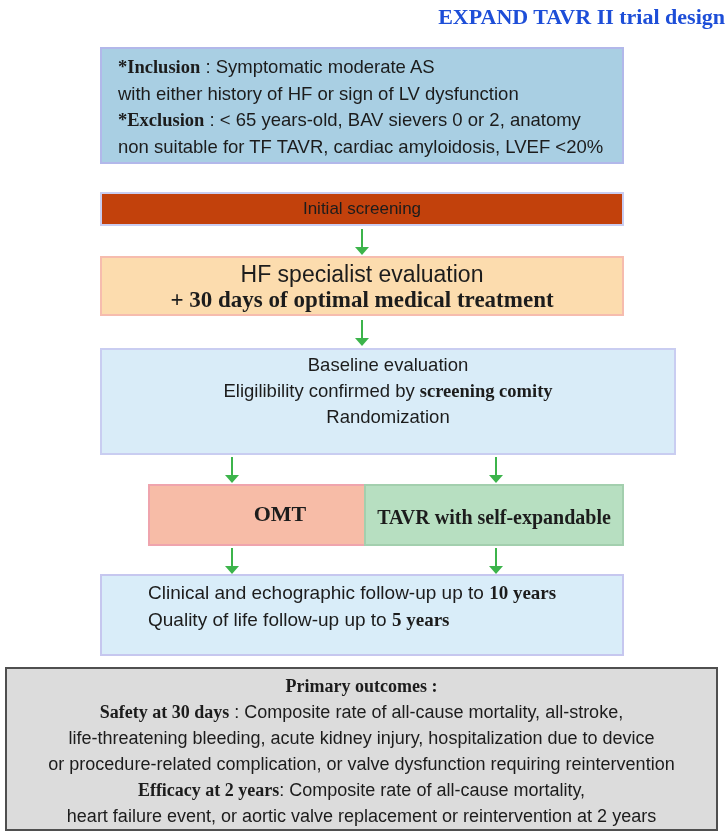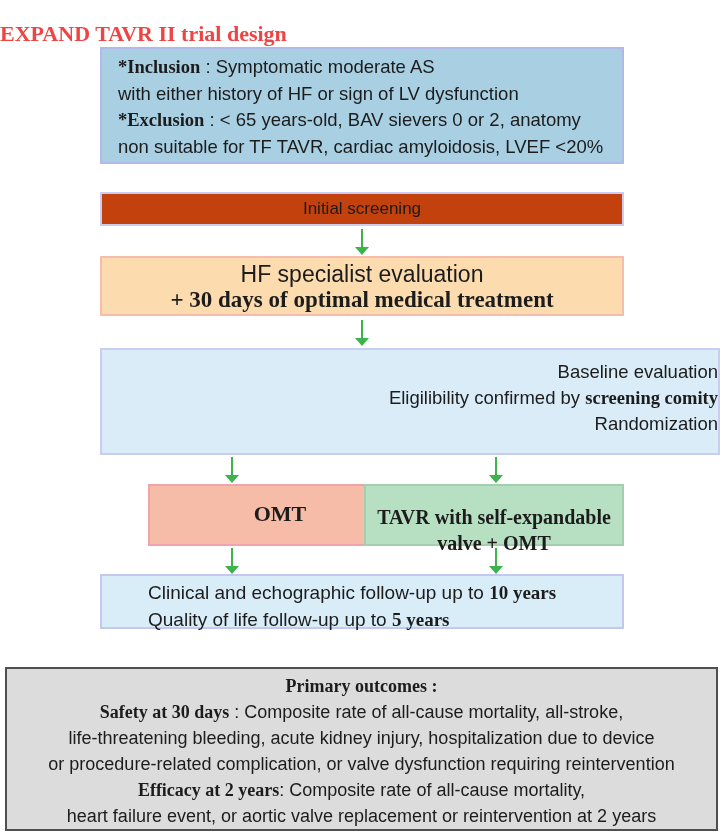--- a/index.html
+++ b/index.html
@@ -2,56 +2,56 @@
 <html><head>
 <meta charset="utf-8">
 <style>
   html,body{margin:0;padding:0;background:#ffffff;}
   .page{
     position:relative;width:725px;height:840px;background:#ffffff;
     font-family:"Liberation Sans",sans-serif;color:#1c1c1c;overflow:hidden;
   }
   .serifb{font-family:"Liberation Serif",serif;font-weight:700;}
   .title{
-    position:absolute;top:21px;left:0;width:725px;text-align:left;
-    font-family:"Liberation Serif",serif;font-weight:700;font-size:22px;color:#ef4444;
+    position:absolute;top:4px;left:0;width:725px;text-align:right;
+    font-family:"Liberation Serif",serif;font-weight:700;font-size:22px;color:#1d4ed8;
   }
   .box{position:absolute;box-sizing:border-box;}
   .criteria-box{
     left:100px;top:47px;width:524px;height:117px;
     background:#a9cfe3;border:2px solid #b2b8ea;
     padding:5px 0 0 16px;font-size:18.5px;line-height:26.5px;white-space:nowrap;
   }
   .screening-box{
     left:100px;top:192px;width:524px;height:34px;
     background:#c2410c;border:2px solid #c9cdf1;
     text-align:center;font-size:17px;line-height:29px;
   }
   .hf-box{
     left:100px;top:256px;width:524px;height:60px;
     background:#fcdcae;border:2px solid #f6bcae;
     text-align:center;font-size:23px;line-height:26px;padding-top:3px;
   }
   .baseline-box{
-    left:100px;top:348px;width:620px;height:107px;
+    left:100px;top:348px;width:576px;height:107px;
     background:#d9ecf8;border:2px solid #c9cdf1;
-    text-align:right;font-size:18.5px;line-height:25.5px;padding-top:9px;
+    text-align:center;font-size:18.5px;line-height:25.5px;padding-top:2px;
   }
   .omt-box{
     left:100px;top:484px;width:264px;height:62px;
     background:#f7bca7;border:2px solid #efa4ad;
     text-align:center;font-size:22px;line-height:56px;margin-left:48px;
   }
   .tavr-box{
     left:364px;top:484px;width:260px;height:62px;
     background:#b7dfc1;border:2px solid #a3cfae;
     text-align:center;font-size:20px;line-height:26px;padding-top:18px;
   }
   .followup-box{
-    left:100px;top:574px;width:524px;height:55px;
+    left:100px;top:574px;width:524px;height:82px;
     background:#d9edf9;border:2px solid #c6c7ef;
     padding:3px 0 0 46px;font-size:19px;line-height:27px;white-space:nowrap;
   }
   .outcomes-box{
     left:5px;top:667px;width:713px;height:164px;
     background:#dcdcdc;border:2px solid #4f4f4f;
     text-align:center;font-size:18px;line-height:26px;padding-top:4px;white-space:nowrap;
   }
   .arrow{position:absolute;width:16px;}
   .arrow .stem{width:2px;height:18px;background:#3cb44b;margin:0 auto;}
@@ -108,21 +108,20 @@
     <div class="stem"></div>
     <div class="head"></div>
   </div>
 
   <div class="box omt-box serifb">
     <span>OMT</span>
   </div>
 
   <div class="box tavr-box serifb">
     <div>TAVR with self-expandable</div>
-    <div>valve + OMT</div>
   </div>
 
   <div class="arrow" style="left:224px;top:548px;">
     <div class="stem"></div>
     <div class="head"></div>
   </div>
   <div class="arrow" style="left:488px;top:548px;">
     <div class="stem"></div>
     <div class="head"></div>
   </div>

